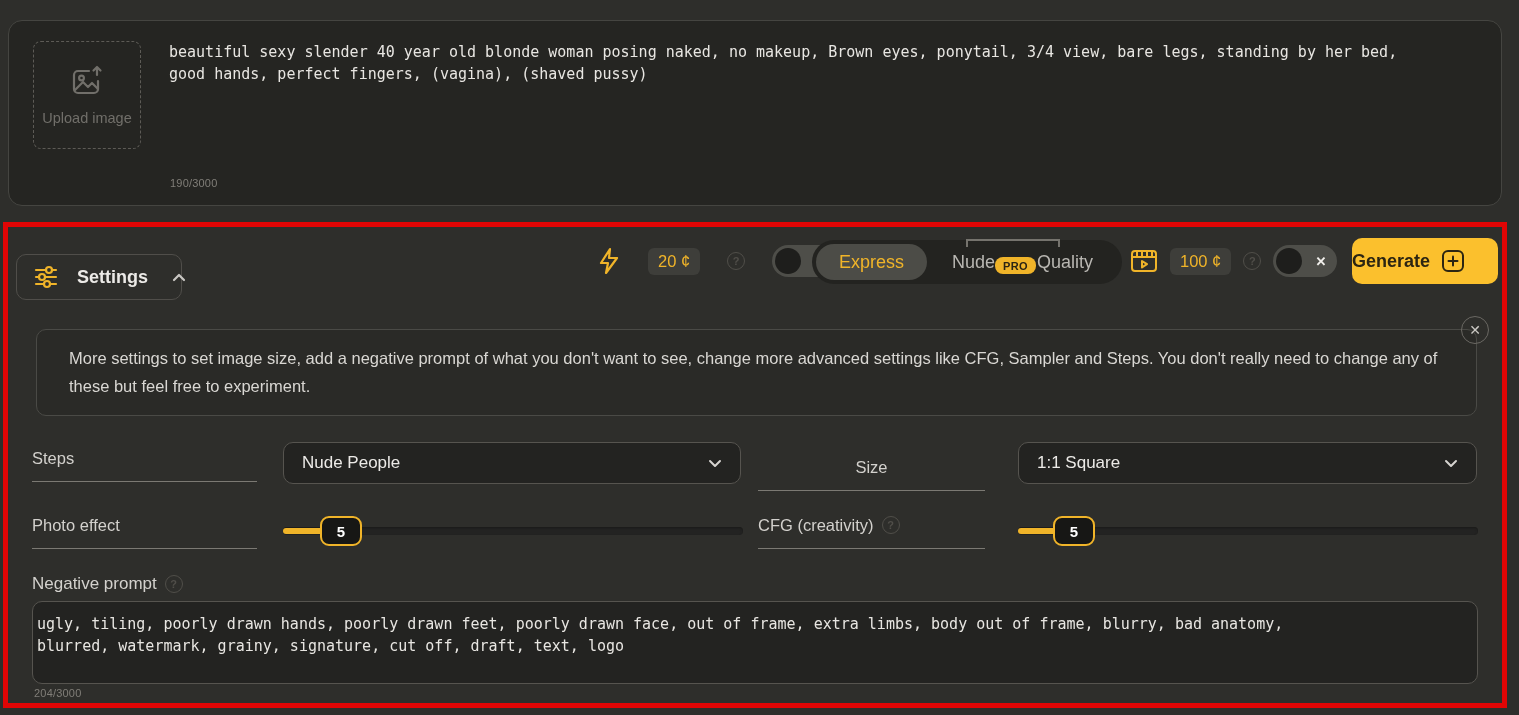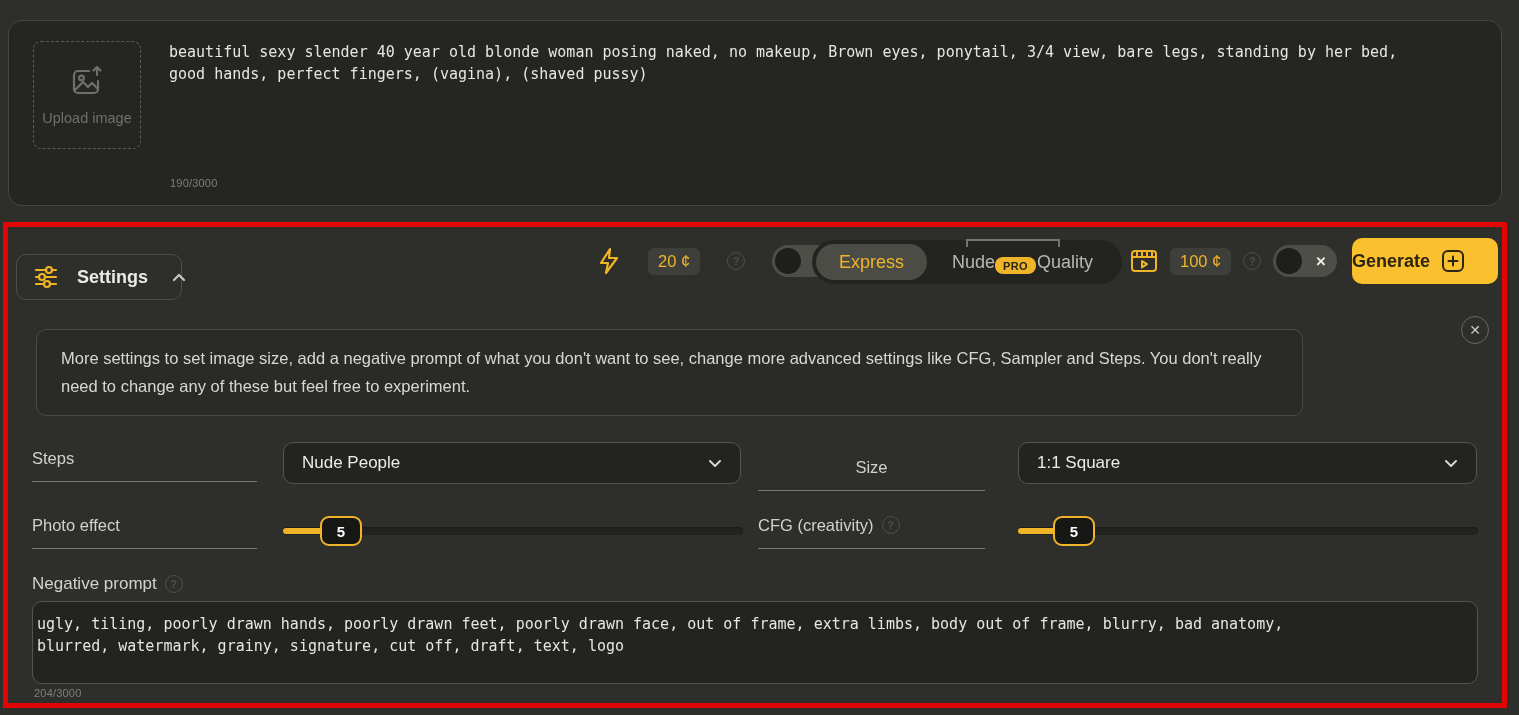--- a/index.html
+++ b/index.html
@@ -109,23 +109,23 @@
 
   
   .close-btn {
     left:1461px; top:316px; width:28px; height:28px;
     border:1.5px solid #6a6863; border-radius:50%;
     display:flex; align-items:center; justify-content:center;
     color:#cbc9c4; font-size:14px; cursor:pointer; z-index:60;
   }
   .close-btn::before { content:"✕"; }
   .info-box {
-    left:36px; top:329px; width:1267px; height:87px;
+    left:36px; top:329px; width:1441px; height:87px;
     background:#2a2a27; border:1px solid #4a4a46; border-radius:10px;
-    padding:15px 24px;
+    padding:15px 32px;
     font-size:16.5px; line-height:27.5px; color:#d9d7d3;
   }
   .field-label {
     font-size:16.5px; color:#d3d1cd;
     border-bottom:1px solid #7b7973; padding-bottom:13px;
   }
   .lbl-model { left:32px; top:449px; width:225px; }
   .lbl-size  { left:758px; top:458px; width:227px;text-align:center; }
   .lbl-photo { left:32px; top:516px; width:225px; }
   .lbl-cfg   { left:758px; top:516px; width:227px; }

